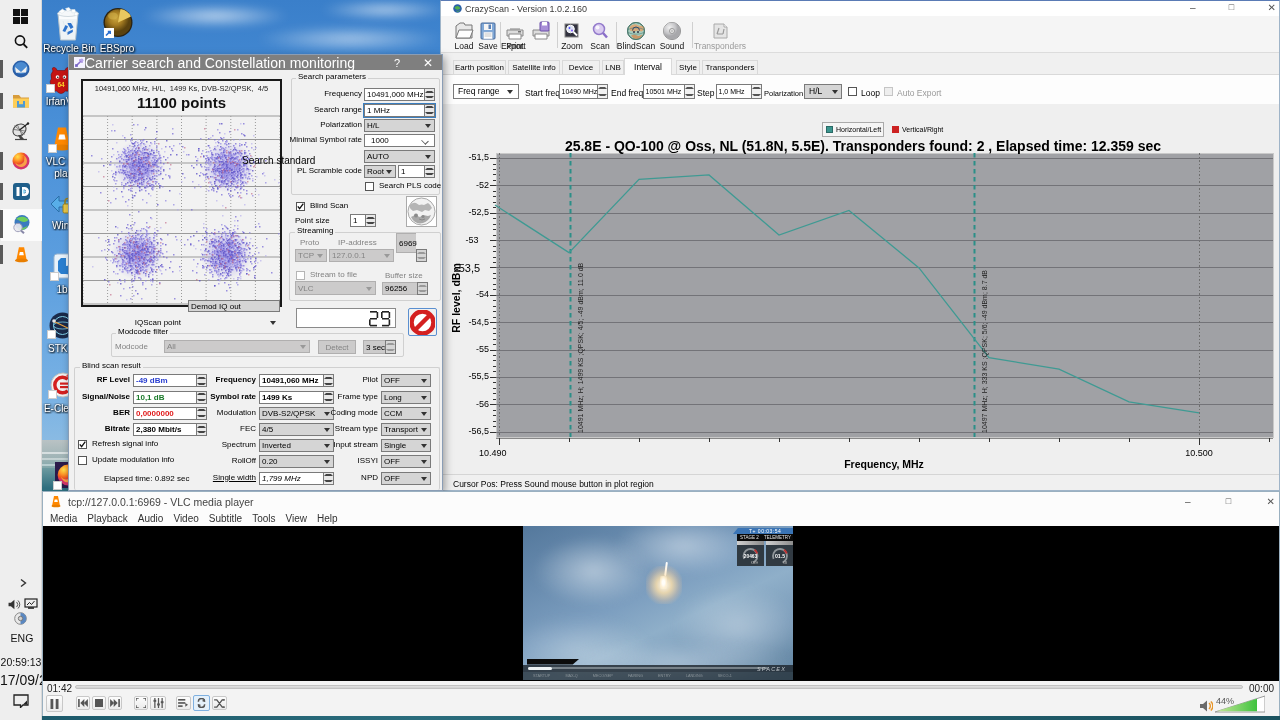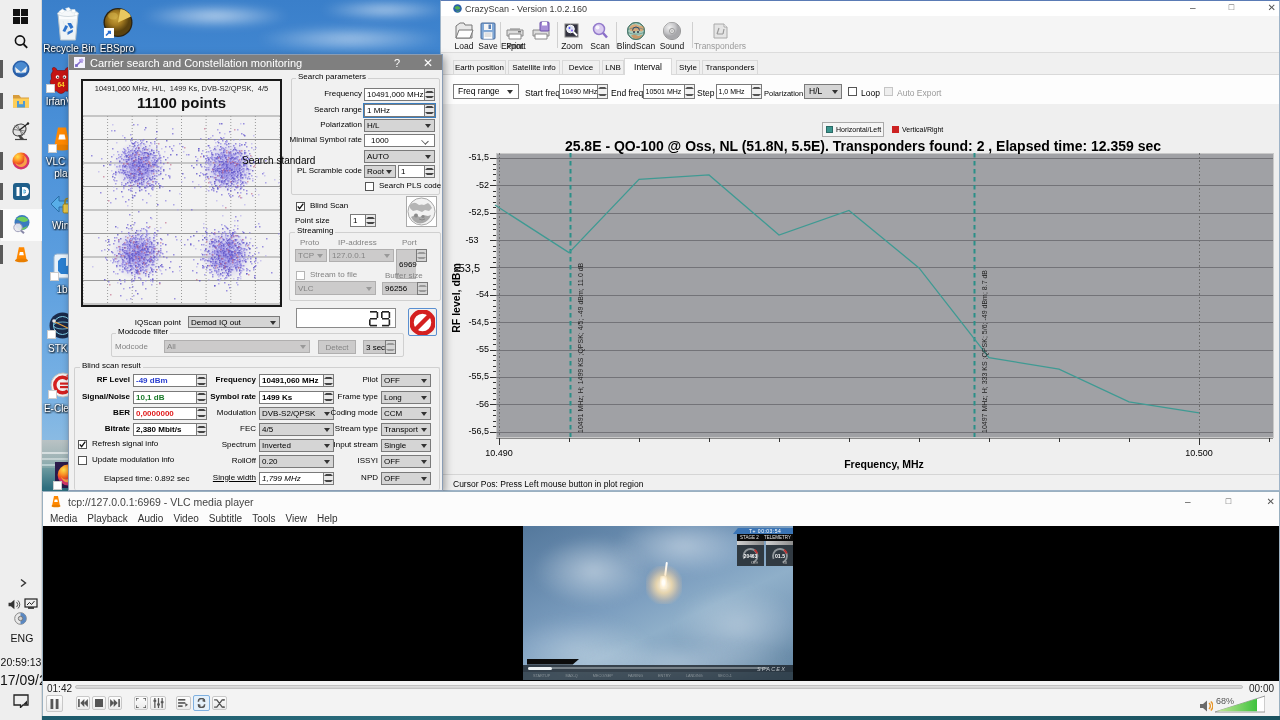--- a/index.html
+++ b/index.html
@@ -441,44 +441,44 @@
 <div class="a" style="left:455px;top:207px;width:34px;text-align:right;font-size:9px">-52,5</div>
 <div class="a" style="left:455px;top:235px;width:34px;text-align:center;font-size:9px">-53</div>
 <div class="a" style="left:455px;top:262px;width:34px;text-align:left;font-size:11px">-53,5</div>
 <div class="a" style="left:455px;top:289px;width:34px;text-align:right;font-size:9px">-54</div>
 <div class="a" style="left:455px;top:317px;width:34px;text-align:right;font-size:9px">-54,5</div>
 <div class="a" style="left:455px;top:344px;width:34px;text-align:right;font-size:9px">-55</div>
 <div class="a" style="left:455px;top:371px;width:34px;text-align:right;font-size:9px">-55,5</div>
 <div class="a" style="left:455px;top:399px;width:34px;text-align:right;font-size:9px">-56</div>
 <div class="a" style="left:455px;top:426px;width:34px;text-align:right;font-size:9px">-56,5</div>
 <div class="a" style="left:449px;top:230px;width:140px;font-weight:bold;font-size:10.5px;transform:rotate(-90deg);transform-origin:0 0;text-align:center;position:absolute;left:450px;top:368px">RF level, dBm</div>
-<div class="a" style="left:479px;top:448px;width:40px;text-align:center;font-size:9px">10.490</div>
+<div class="a" style="left:479px;top:448px;width:40px;text-align:left;font-size:9px">10.490</div>
 <div class="a" style="left:1179px;top:448px;width:40px;text-align:center;font-size:9px">10.500</div>
 <div class="a" style="left:804px;top:458px;width:160px;text-align:center;font-weight:bold;font-size:10.5px">Frequency, MHz</div>
 <div class="a" style="left:563px;top:138px;width:600px;text-align:center;font-weight:bold;font-size:14px;white-space:nowrap">25.8E - QO-100 @ Oss, NL (51.8N, 5.5E). Transponders found: 2 , Elapsed time: 12.359 sec</div>
 <div class="a" style="left:822px;top:122px;width:62px;height:15px;border:1px solid #aaa;background:#f5f5f5;display:flex;align-items:center">
     <span style="width:7px;height:7px;background:#3a958e;border:1px solid #2a6a66;margin-left:3px"></span>
     <span style="font-size:7px;margin-left:3px">Horizontal/Left</span>
   </div>
 <div class="a" style="left:889px;top:122px;width:62px;height:15px;display:flex;align-items:center">
     <span style="width:7px;height:7px;background:#cc2222;margin-left:3px"></span>
     <span style="font-size:7px;margin-left:3px">Vertical/Right</span>
   </div>
 <div class="a" style="left:441px;top:474px;width:838px;height:16px;background:#f0f0f0;border-top:1px solid #d5d5d5"></div>
-<div class="lbl" style="left:453px;top:479px;font-size:8.5px">Cursor Pos: Press Left mouse button in plot region</div>
+<div class="lbl" style="left:453px;top:479px;font-size:8.5px">Cursor Pos: Press Sound mouse button in plot region</div>
 
 <div class="a" style="left:68px;top:54px;width:375px;height:437px;background:#f1f1f1;border:1px solid #8a9db5;box-shadow:2px 3px 8px rgba(0,0,0,.35)"></div>
 <div class="a" style="left:69px;top:55px;width:373px;height:15px;background:#7f7f7f;display:flex;align-items:center">
   <svg width="11" height="11" style="margin-left:5px" viewBox="0 0 11 11">
       <rect x="0" y="0" width="11" height="11" fill="#f5f3ff"></rect>
       <path d="M1.5 9.5 L7 4 M5.5 2.5 l3 3" stroke="#8a6fd0" stroke-width="1.6"></path>
       <circle cx="7.8" cy="3.2" r="1.6" fill="#b9a7ea"></circle>
       <rect x="1" y="7" width="3" height="3" fill="#6f5fc0" opacity=".7"></rect>
     </svg>
-  <span style="color:#fff;font-size:11px;margin-left:5px">Carrier search and Constellation monitoring</span>
+  <span style="color:#fff;font-size:14px;">Carrier search and Constellation monitoring</span>
   <span style="color:#fff;font-size:11px;position:absolute;left:325px">?</span>
   <span style="color:#fff;font-size:12px;position:absolute;left:354px;top:1px">✕</span>
 </div>
 <div class="a" style="left:81px;top:79px;width:201px;height:228px;background:#f2f2f2;border:2px solid #1a1a1a"></div>
 <div class="a" style="left:84px;top:84px;width:195px;text-align:center;font-size:7.5px;color:#222;white-space:nowrap">10491,060 MHz, H/L,&nbsp; 1499 Ks, DVB-S2/QPSK,&nbsp; 4/5</div>
 <div class="a" style="left:84px;top:94px;width:195px;text-align:center;font-size:15px;font-weight:bold;color:#111">11100 points</div>
 <svg class="a" style="left:83px;top:81px" width="197" height="224" viewBox="0 0 197 224">
     <line x1="0" y1="35.0" x2="197" y2="35.0" stroke="#9a9a9a" stroke-width="1"></line>
     <line x1="0" y1="58.5" x2="197" y2="58.5" stroke="#9a9a9a" stroke-width="1"></line>
     <line x1="0" y1="82.0" x2="197" y2="82.0" stroke="#9a9a9a" stroke-width="1"></line>
@@ -587,21 +587,21 @@
   </svg>
 <div class="grp" style="left:289px;top:232px;width:152px;height:69px"></div>
 <div class="grplbl" style="left:295px;top:226px">Streaming</div>
 <div class="lbl" style="left:300px;top:238px;color:#838383">Proto</div>
 <div class="lbl" style="left:338px;top:238px;color:#838383">IP-address</div>
 <div class="lbl" style="left:402px;top:238px;color:#838383">Port</div>
 <div class="fld dis" style="left:295px;top:249px;width:32px;height:13px;font-size:8px">TCP</div>
 <div class="a" style="left:317px;top:254.0px;width:0;height:0;border-left:3.5px solid transparent;border-right:3.5px solid transparent;border-top:4px solid #999"></div>
 <div class="fld dis" style="left:329px;top:249px;width:65px;height:13px;font-size:8px">127.0.0.1</div>
 <div class="a" style="left:384px;top:254.0px;width:0;height:0;border-left:3.5px solid transparent;border-right:3.5px solid transparent;border-top:4px solid #999"></div>
-<div class="fld dis" style="left:396px;top:249px;width:20px;height:30px;color:#000;font-size:8px;border-right:none">6969</div>
+<div class="fld dis" style="left:396px;top:233px;width:20px;height:20px;color:#000;font-size:8px;border-right:none">6969</div>
 <div class="spinbox" style="left:416px;top:249px;width:11px;height:13px;background:#d5d5d5">
     <div>
       <div class="tri-u" style="border-bottom-color:#999"></div>
     </div>
     <div>
       <div class="tri-d" style="border-top-color:#999"></div>
     </div>
   </div>
 <div class="cb" style="left:296px;top:271px;border-color:#b5b5b5"></div>
 <div class="lbl" style="left:310px;top:270px;color:#838383">Stream to file</div>
@@ -611,21 +611,21 @@
 <div class="fld dis" style="left:382px;top:282px;width:35px;height:13px;color:#000;font-size:8px;border-right:none">96256</div>
 <div class="spinbox" style="left:417px;top:282px;width:11px;height:13px;background:#d5d5d5">
     <div>
       <div class="tri-u" style="border-bottom-color:#999"></div>
     </div>
     <div>
       <div class="tri-d" style="border-top-color:#999"></div>
     </div>
   </div>
 <div class="a" style="left:61px;top:318px;width:120px;text-align:right;font-size:8px;color:#000;white-space:nowrap">IQScan point</div>
-<div class="fld gray" style="left:188px;top:316px;width:92px;height:12px;font-size:8px">Demod IQ out</div>
+<div class="fld gray" style="left:188px;top:300px;width:92px;height:12px;font-size:8px">Demod IQ out</div>
 <div class="a" style="left:270px;top:320.5px;width:0;height:0;border-left:3.5px solid transparent;border-right:3.5px solid transparent;border-top:4px solid #333"></div>
 <div class="a" style="left:296px;top:308px;width:100px;height:20px;background:#fff;border:1px solid #8a8a8a"></div>
 <svg class="a" style="left:368px;top:310.5px" width="24" height="16" viewBox="0 0 24 16">
     <g fill="#222">
       <rect x="2" y="0" width="7" height="1.6"></rect>
       <rect x="8.6" y="1" width="1.6" height="6"></rect>
       <rect x="2" y="7" width="7" height="1.5"></rect>
       <rect x="1" y="8.4" width="1.6" height="6"></rect>
       <rect x="2" y="13.8" width="7" height="1.6"></rect>
       <rect x="14" y="0" width="7" height="1.6"></rect>
@@ -912,21 +912,21 @@
 <div class="a" style="left:212px;top:696px;width:15px;height:14px;border:1px solid #c8c8c8;background:linear-gradient(180deg,#fdfdfd,#ebebeb);border-radius:2px;display:flex;align-items:center;justify-content:center">
     <svg width="11" height="9" viewBox="0 0 12 10">
       <path d="M0 1 h3 l6 8 h3 M0 9 h3 l6 -8 h3" stroke="#555" stroke-width="1.5" fill="none"></path>
       <path d="M9.5 0 l2.5 1 l-2.5 1z M9.5 8 l2.5 1 l-2.5 1z" fill="#555"></path>
     </svg>
   </div>
 <svg class="a" style="left:1200px;top:700px" width="13" height="12" viewBox="0 0 13 12">
     <path d="M0 4 h3 l4 -3.5 v11 l-4 -3.5 h-3 z" fill="#6a6a6a"></path>
     <path d="M9 3 a4 4 0 0 1 0 6 M10.8 1.5 a6 6 0 0 1 0 9" stroke="#e8962a" stroke-width="1.4" fill="none"></path>
   </svg>
-<div class="lbl" style="left:1216px;top:696px;font-size:9px;color:#555">68%</div>
+<div class="lbl" style="left:1216px;top:696px;font-size:9px;color:#555">44%</div>
 <svg class="a" style="left:1215px;top:695px" width="50" height="18" viewBox="0 0 50 18">
     <path d="M0 17 L50 17 L50 1 Z" fill="#fff" stroke="#9a9a9a" stroke-width="1"></path>
     <path d="M1.5 16.3 L42 16.3 L42 3.8 Z" fill="url(#vol)"></path>
     <defs>
       <linearGradient id="vol" x1="0" y1="0" x2="1" y2="0">
         <stop offset="0" stop-color="#c8e89a"></stop>
         <stop offset="1" stop-color="#3ec23e"></stop>
       </linearGradient>
     </defs>
   </svg>

